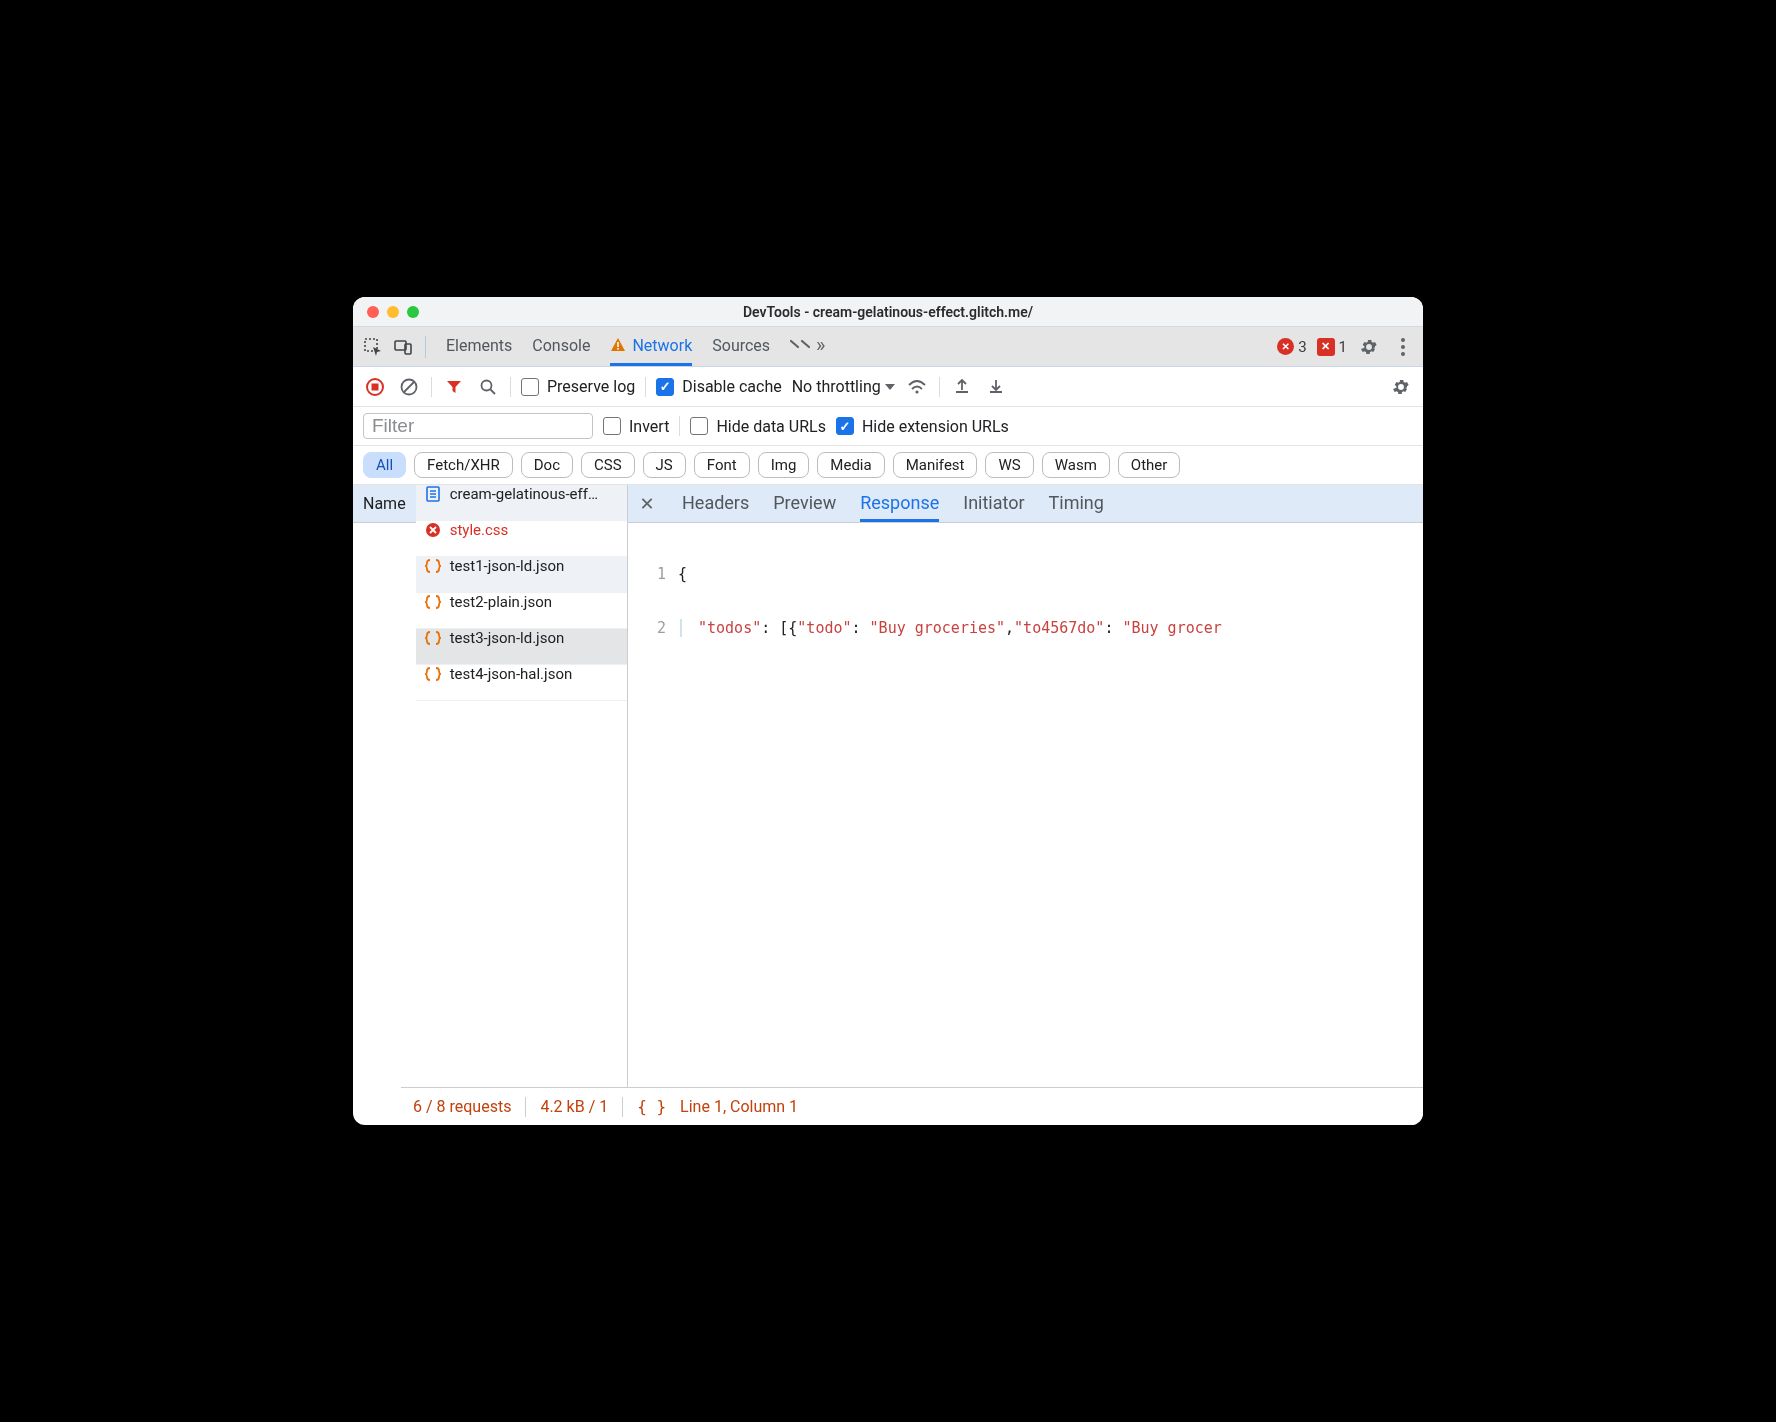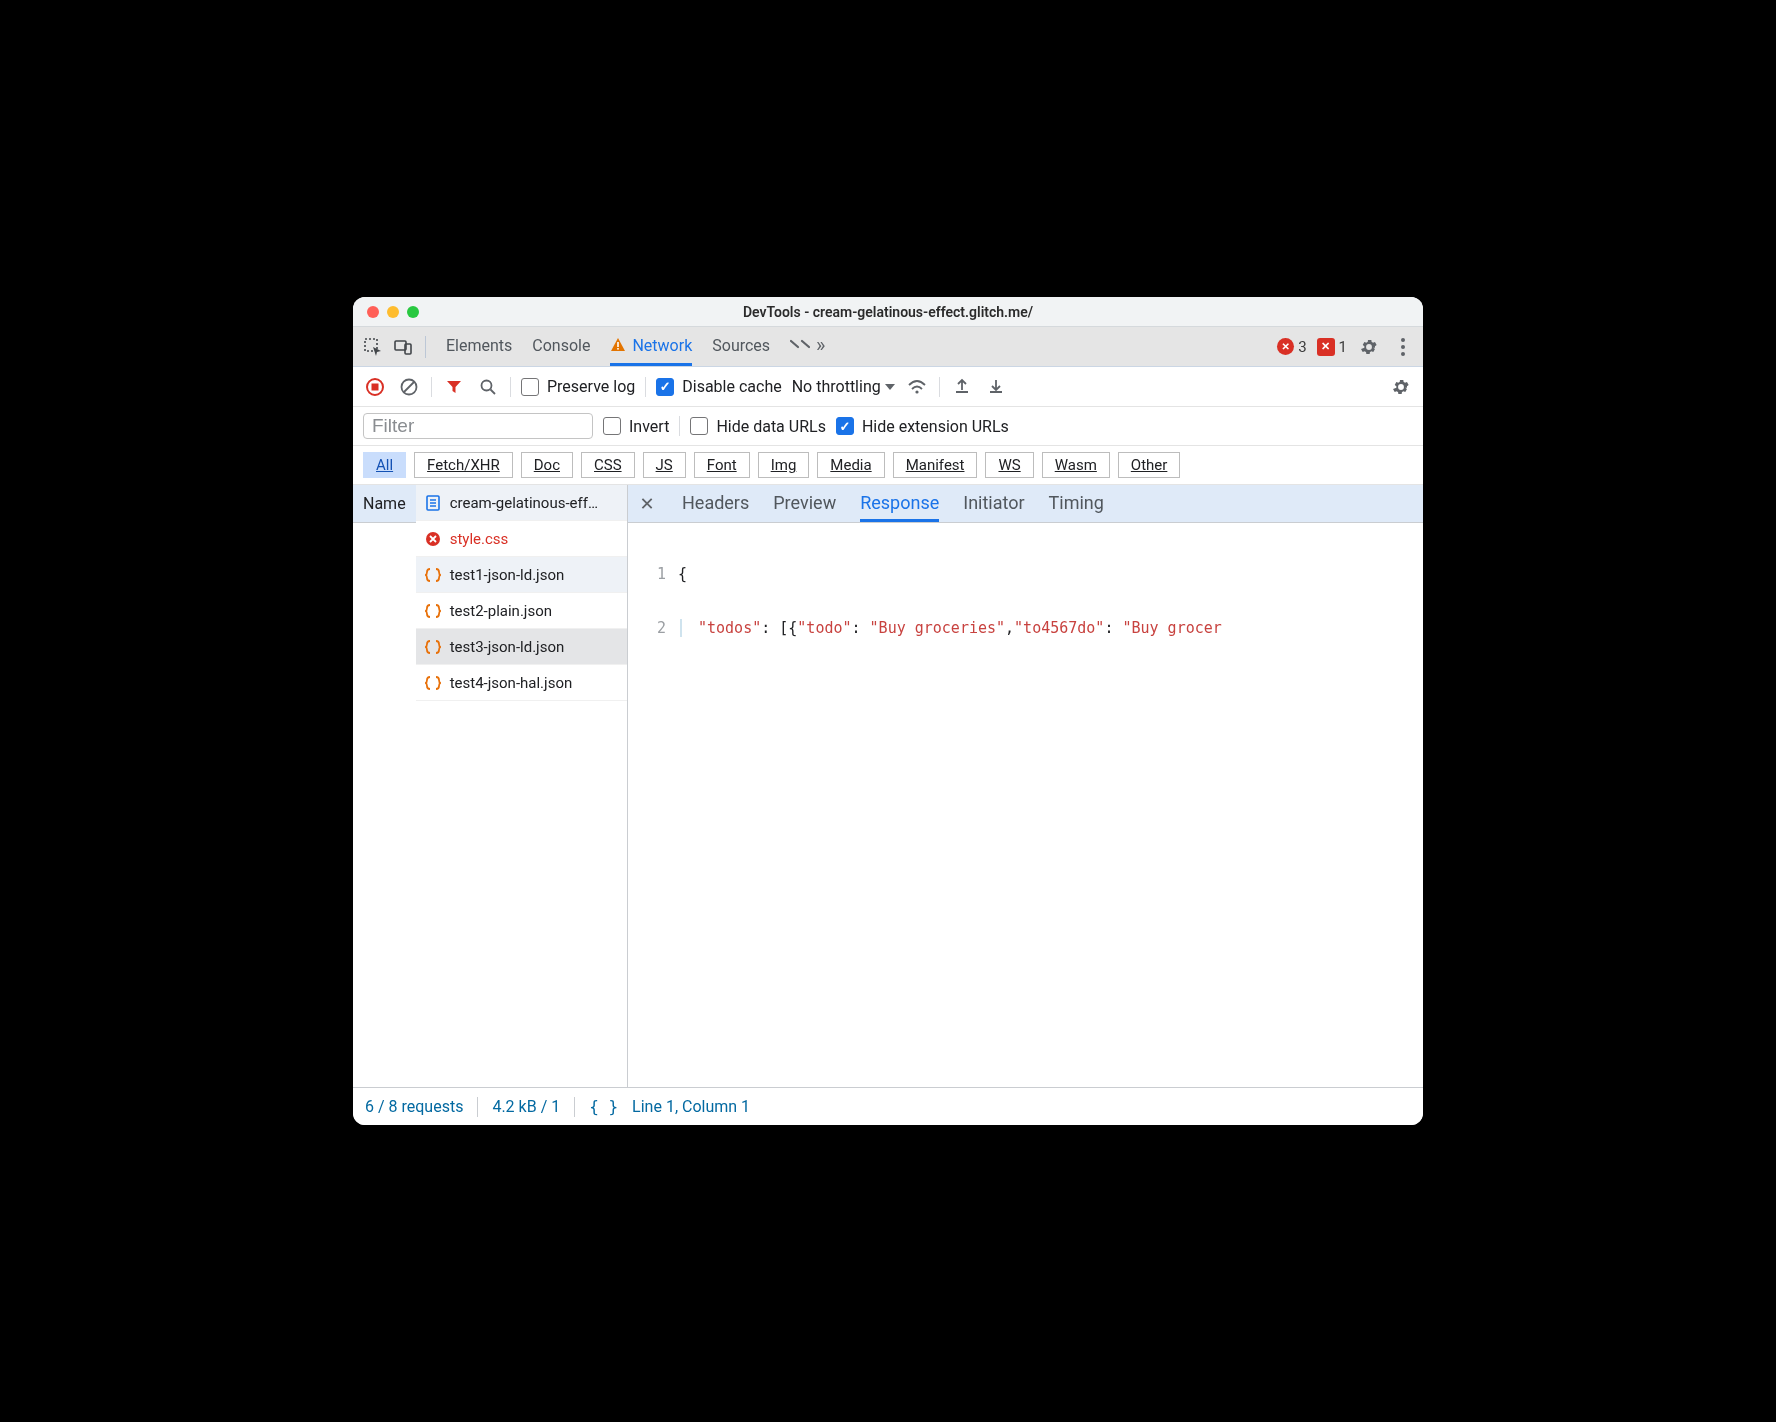--- a/index.html
+++ b/index.html
@@ -97,44 +97,43 @@
     width:230px; height:26px; border:1px solid #c4c4c4; border-radius:4px;
     padding:0 8px; font-size:19px; color:#202124;
   }
   .filter-input::placeholder { color:#8a8d91; }
   
   .chipbar {
     background:#fff; border-bottom:1px solid #e4e4e4;
     display:flex; align-items:center; flex-wrap:wrap; padding:6px 10px; gap:8px;
   }
   .chip {
-    height:26px; padding:0 12px; border:1px solid #bdbdbd; border-radius:0;
+    height:26px; padding:0 12px; border:1px solid #bdbdbd; border-radius:8px;
     display:flex; align-items:center; font-size:15px; color:#202124; cursor:pointer;
     background:#fff;
-    text-decoration:underline;
   }
   .chip.active { background:#c9ddfc; border-color:#c9ddfc; color:#1351b4; }
   
   .extra-row {
     background:#fff; border-bottom:1px solid #cacdd1;
     display:flex; align-items:center; padding:6px 10px; gap:20px;
   }
   
   .main { flex:1; display:flex; min-height:0; }
   .sidebar {
     width:275px; border-right:1px solid #cacdd1;
     display:flex; flex-direction:row;
   }
   .side-header {
     height:38px; background:#dfeaf8; border-bottom:1px solid #cacdd1;
     display:flex; align-items:center; padding:0 10px; font-size:16px; color:#202124;
   }
   .request-list { flex:1; overflow:auto; }
   .req-row {
-    height:36px; display:flex; align-items:center; padding:0 8px; gap:8px;
+    height:36px; display:flex; padding:0 8px; gap:8px;
     font-size:15px; color:#202124; cursor:pointer; border-bottom:1px solid #f0f0f0;
     white-space:nowrap; overflow:hidden;
   }
   .req-row.selected { background:#eef2f7; }
   .req-row.hover-sel { background:#e4e5e7; }
   .req-row.error { color:#d93025; }
   .req-icon { width:18px; height:18px; display:flex; align-items:center; justify-content:center; flex-shrink:0; }
   
   .detail { flex:1; display:flex; flex-direction:column; min-width:0; }
   .detail-tabs {
@@ -155,21 +154,21 @@
   .gutter { width:50px; text-align:right; color:#9b9fa3; padding-right:12px; user-select:none; flex-shrink:0; }
   .code { flex:1; color:#202124; }
   .tok-punc { color:#202124; }
   .tok-key { color:#c8423f; }
   .tok-str { color:#c8423f; }
   .ind-line { border-left: 2px solid #cfe3ee; padding-left:16px; margin-left:2px; }
   
   .statusbar {
     height:38px; border-top:1px solid #cacdd1; background:#fff;
     display:flex; align-items:center; padding:0 12px; gap:14px;
-    font-size:16px; color:#0369a1;
+    font-size:16px; color:#c2410c;margin-left:48px;
   }
   .sb-sep { width:1px; height:20px; background:#cacdd1; }
   svg { display:block; }
 </style>
 </head>
 <body>
 
 <div class="window">
 
   <div class="titlebar">

